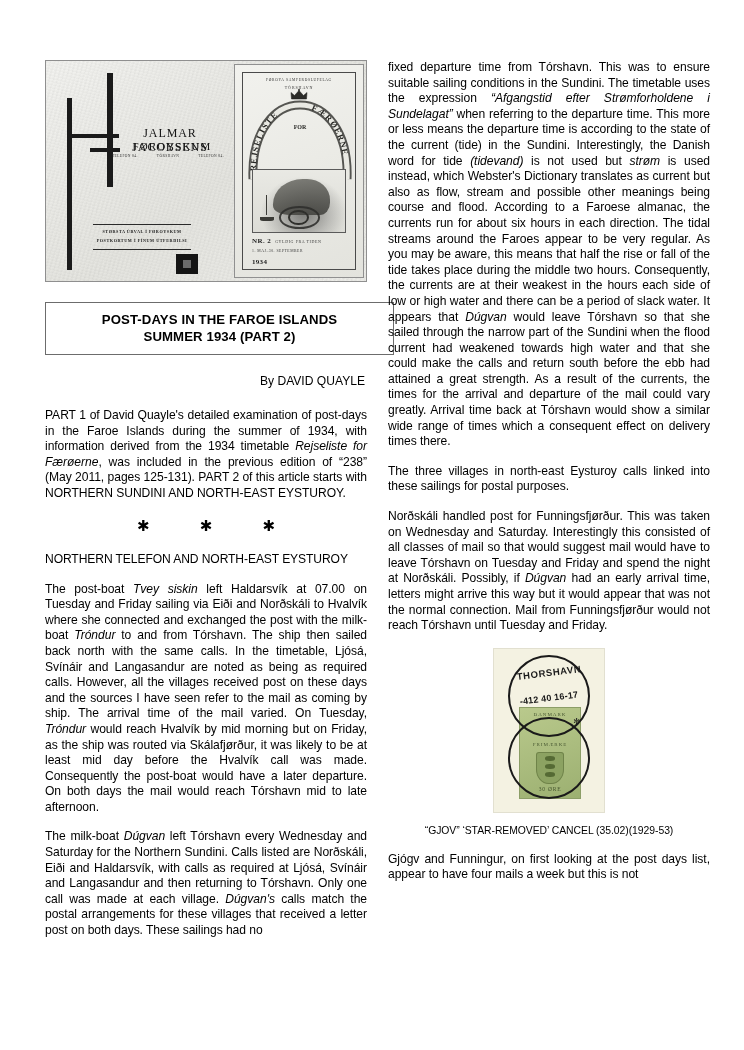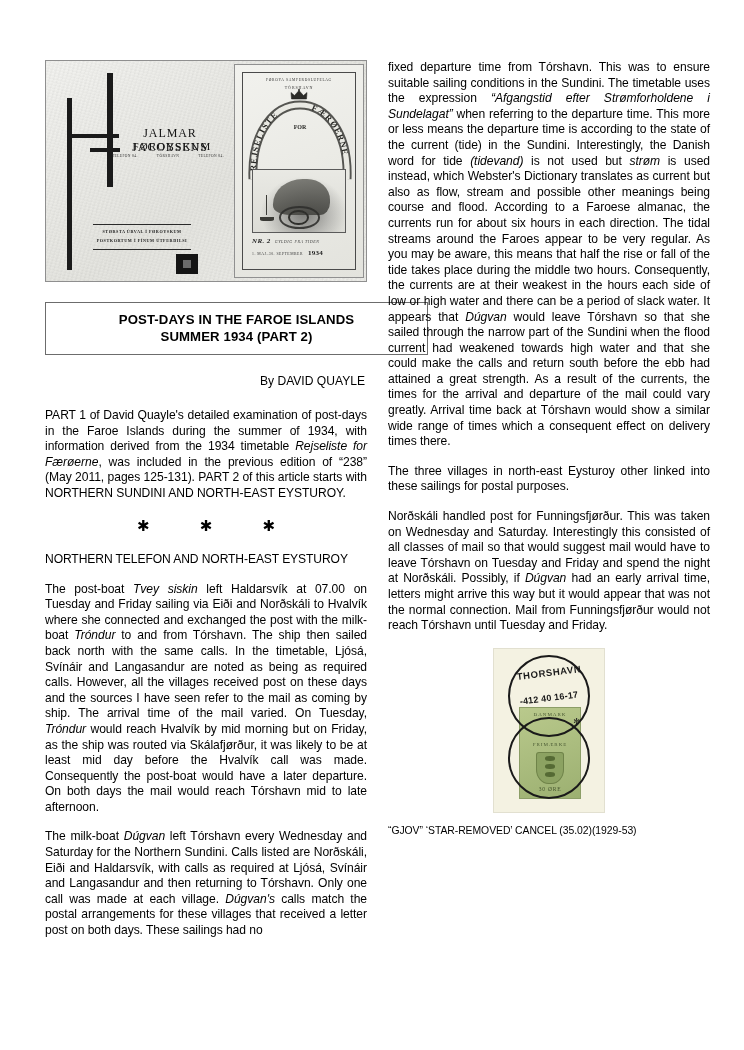--- a/index.html
+++ b/index.html
@@ -195,35 +195,35 @@
   }
   .boat {
     position:absolute; left:6%; top:40%; width:18%; height:46%;
   }
   .boat i { position:absolute; left:45%; top:0; width:1.5px; height:72%; background:#3a3a36; }
   .boat u { position:absolute; left:8%; bottom:8%; width:84%; height:4px; background:#3a3a36; border-radius:0 0 40% 40%; }
   .cr-nr {
     position:absolute; left:9px; right:9px; top:164px;
     display:flex; align-items:baseline; gap:4px;
     font-family:"Liberation Serif",serif;
-    font-style:italic;
   }
   .cr-nr b { font-size:7px; letter-spacing:0.4px; color:#1d1d1d;}
   .cr-nr span { font-size:4px; letter-spacing:0.6px; color:#3a3a3a;}
   .cr-dates {
     position:absolute; left:9px; right:9px; top:176px;
     display:flex; align-items:baseline; gap:5px;
     font-family:"Liberation Serif",serif;
+    flex-direction:column;
   }
   .cr-dates span { font-size:3.8px; letter-spacing:0.5px; color:#3a3a3a;}
   .cr-dates b { font-size:7px; letter-spacing:0.3px; color:#1d1d1d;}
 
   
   .title-box {
-    width: 383px;
+    width: 349px;
     box-sizing: border-box;
     border: 1px solid #6c6c6c;
     padding: 8px 6px 9px 6px;
     text-align: center;
     margin-bottom: 19px;
   }
   .title-box .ln {
     font-size: 13.2px;
     font-weight: bold;
     line-height: 17px;
@@ -339,21 +339,21 @@
   }
   .shield i {
     position:absolute; left:50%; transform:translateX(-50%);
     width:10px; height:5px; background:#556a34; border-radius:45%;
   }
   .shield i:nth-child(1){ top:3px; }
   .shield i:nth-child(2){ top:11px; }
   .shield i:nth-child(3){ top:19px; }
   .fig-caption {
     font-size: 10.4px;
-    text-align: left;
+    text-align: center;
     margin-top: 12px;
     margin-bottom: 16px;
     letter-spacing: -0.05px;
   }
 </style>
 </head>
 <body>
 
 <div class="page">
 
@@ -441,21 +441,21 @@
     <p class="body"><span>The post-boat </span><span class="it">Tvey siskin</span><span> left Haldarsvík at 07.00 on Tuesday and Friday sailing via Eiði and Norðskáli to Hvalvík where she connected and exchanged the post with the milk-boat </span><span class="it">Tróndur</span><span> to and from Tórshavn.  The ship then sailed back north with the same calls.  In the timetable, Ljósá, Svínáir and Langasandur are noted as being as required calls.  However, all the villages received post on these days and the sources I have seen refer to the mail as coming by ship.  The arrival time of the mail varied.  On Tuesday, </span><span class="it">Tróndur</span><span> would reach Hvalvík by mid morning but on Friday, as the ship was routed via Skálafjørður, it was likely to be at least mid day before the Hvalvík call was made.  Consequently the post-boat would have a later departure.  On both days the mail would reach Tórshavn mid to late afternoon.</span></p>
 
     <p class="body"><span>The milk-boat </span><span class="it">Dúgvan</span><span> left Tórshavn every Wednesday and Saturday for the Northern Sundini.  Calls listed are Norðskáli, Eiði and Haldarsvík, with calls as required at Ljósá, Svínáir and Langasandur and then returning to Tórshavn.  Only one call was made at each village.  </span><span class="it">Dúgvan's</span><span> calls match the postal arrangements for these villages that received a letter post on both days.  These sailings had no</span></p>
 
   </div>
 
   <div class="col col-right">
 
     <p class="body"><span>fixed departure time from Tórshavn.  This was to ensure suitable sailing conditions in the Sundini. The timetable uses the expression </span><span class="it">“Afgangstid efter Strømforholdene i Sundelagat”</span><span> when referring to the departure time.  This more or less means the departure time is according to the state of the current (tide) in the Sundini.  Interestingly, the Danish word for tide </span><span class="it">(tidevand)</span><span> is not used but </span><span class="it">strøm</span><span> is used instead, which Webster's Dictionary translates as current but also as flow, stream and possible other meanings being course and flood.  According to a Faroese almanac, the currents run for about six hours in each direction.  The tidal streams around the Faroes appear to be very regular.  As you may be aware, this means that half the rise or fall of the tide takes place during the middle two hours.  Consequently, the currents are at their weakest in the hours each side of low or high water and there can be a period of slack water.  It appears that </span><span class="it">Dúgvan</span><span> would leave Tórshavn so that she sailed through the narrow part of the Sundini when the flood current had weakened towards high water and that she could make the calls and return south before the ebb had attained a great strength.  As a result of the currents, the times for the arrival and departure of the mail could vary greatly.  Arrival time back at Tórshavn would show a similar wide range of times which a consequent effect on delivery times there.</span></p>
 
-    <p class="body">The three villages in north-east Eysturoy other linked into these sailings for postal purposes.</p>
+    <p class="body">The three villages in north-east Eysturoy calls linked into these sailings for postal purposes.</p>
 
     <p class="body"><span>Norðskáli handled post for Funningsfjørður.  This was taken on Wednesday and Saturday.  Interestingly this consisted of all classes of mail so that would suggest mail would have to leave Tórshavn on Tuesday and Friday and spend the night at Norðskáli.  Possibly, if </span><span class="it">Dúgvan</span><span> had an early arrival time, letters might arrive this way but it would appear that was not the normal connection.   Mail from Funningsfjørður would not reach Tórshavn until Tuesday and Friday.</span></p>
 
     <div class="figure">
       <div class="stamp-img">
         <div class="stamp-body">
           <div class="stamp-top-txt">DANMARK</div>
           <div class="stamp-mid-txt">FRIMÆRKE</div>
           <div class="shield">
               <i></i>
@@ -467,16 +467,17 @@
         <div class="cds2"></div>
         <div class="cds">
           <div class="cds-town">THORSHAVN</div>
           <div class="cds-date">-412 40 16-17</div>
           <div class="cds-star">✻</div>
         </div>
       </div>
       <div class="fig-caption">“GJOV” ‘STAR-REMOVED’ CANCEL (35.02)(1929-53)</div>
     </div>
 
+    <p class="body">Gjógv and Funningur, on first looking at the post days list, appear to have four mails a week but this is not</p>
 
   </div>
 
 </div>
 
 </body></html>

